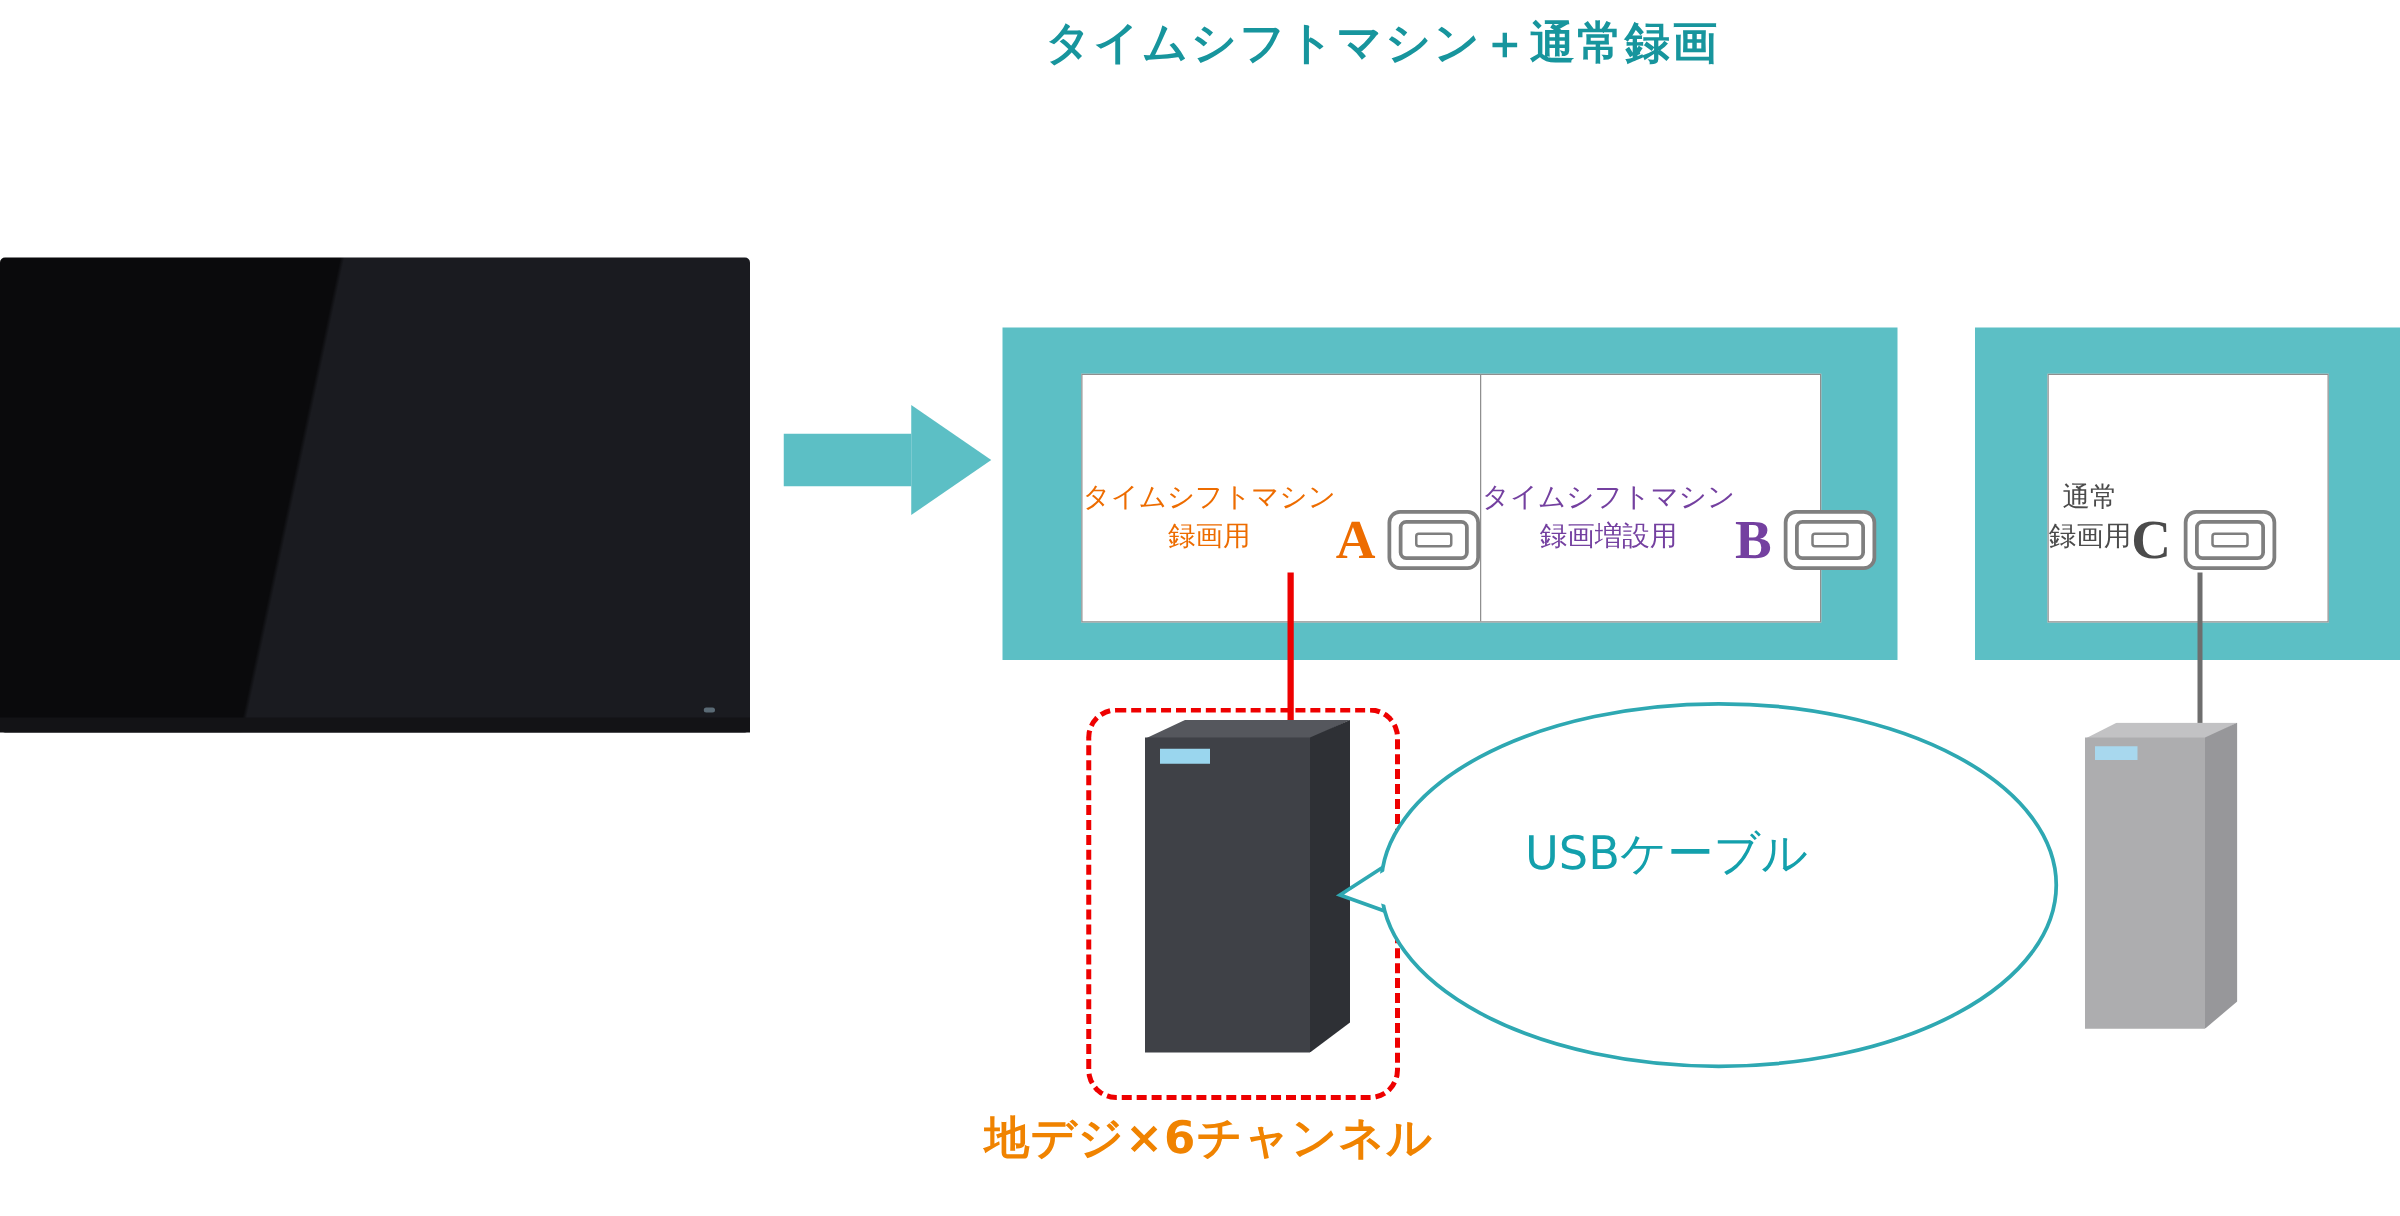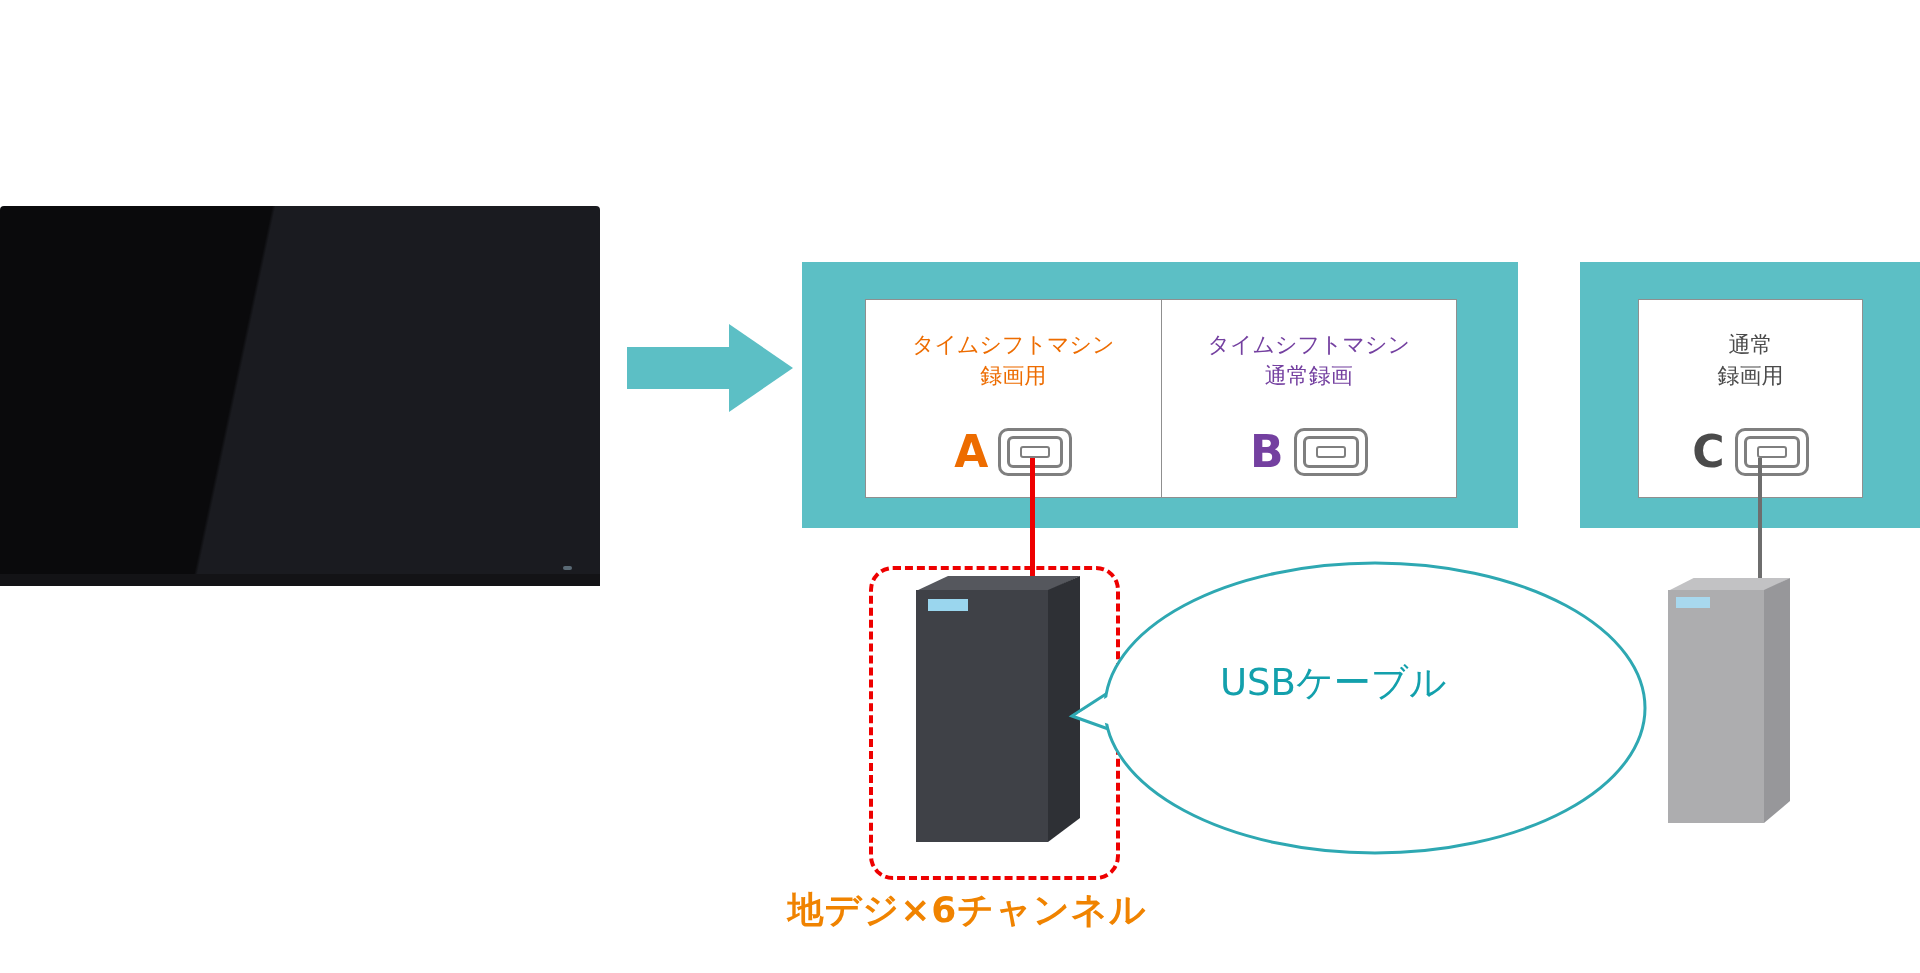--- a/index.html
+++ b/index.html
@@ -27,21 +27,21 @@
           color:#fff;font-size:38px;font-weight:bold;letter-spacing:3px;
           display:flex;align-items:center;justify-content:center;}
 
   
   .panel{position:absolute;background:var(--teal,#5CBFC5);}
   .panel-left{left:802px;top:262px;width:716px;height:266px;}
   .panel-right{left:1580px;top:262px;width:340px;height:266px;}
   .whitebox{position:absolute;background:#fff;border:1px solid #8f8f8f;display:flex;}
   .panel-left .whitebox{left:63px;top:37px;width:590px;height:197px;}
   .panel-right .whitebox{left:58px;top:37px;width:223px;height:197px;}
-  .port{flex:1;display:flex;flex-direction:column;align-items:center;padding-top:30px;box-sizing:border-box;}
+  .port{flex:1;display:flex;flex-direction:row;align-items:center;padding-top:30px;box-sizing:border-box;font-family:Liberation Serif, serif;}
   .port + .port{border-left:1px solid #8f8f8f;}
   .port-label{font-size:22px;line-height:1.4;text-align:center;white-space:nowrap;}
   .orange{color:var(--orange,#ED6C00);}
   .purple{color:var(--purple,#7440A0);}
   .gray{color:#4b4b4b;}
   .port-row{display:flex;align-items:center;gap:10px;margin-top:36px;}
   .letter{font-size:44px;font-weight:bold;line-height:1;}
 
   
   .usb-icon{width:74px;height:48px;border:3px solid #7f7f7f;border-radius:10px;background:#fff;
@@ -81,20 +81,21 @@
                color:var(--bubble-teal,#13A0AC);line-height:62px;white-space:nowrap;}
 
   .caption{position:absolute;left:762px;top:886px;width:410px;text-align:center;
            font-size:36px;font-weight:bold;letter-spacing:1px;color:var(--caption-orange,#F08300);}
 </style>
 </head>
 <body>
 
 <div class="stage">
 
+  <div class="title">タイムシフトマシン＋通常録画</div>
 
   <div class="tv">
     <div class="tv-led"></div>
   </div>
 
   <div class="arrow">
     <div class="arrow-body"></div>
     <div class="arrow-head"></div>
   </div>
 
@@ -111,21 +112,21 @@
           <span class="usb-icon">
             <span class="usb-inner">
               <span class="usb-slot"></span>
             </span>
           </span>
         </div>
       </div>
       <div class="port">
         <div class="port-label purple">
           <div>タイムシフトマシン</div>
-          <div>通常録画</div>
+          <div>録画増設用</div>
         </div>
         <div class="port-row">
           <span class="letter purple">B</span>
           <span class="usb-icon">
             <span class="usb-inner">
               <span class="usb-slot"></span>
             </span>
           </span>
         </div>
       </div>

